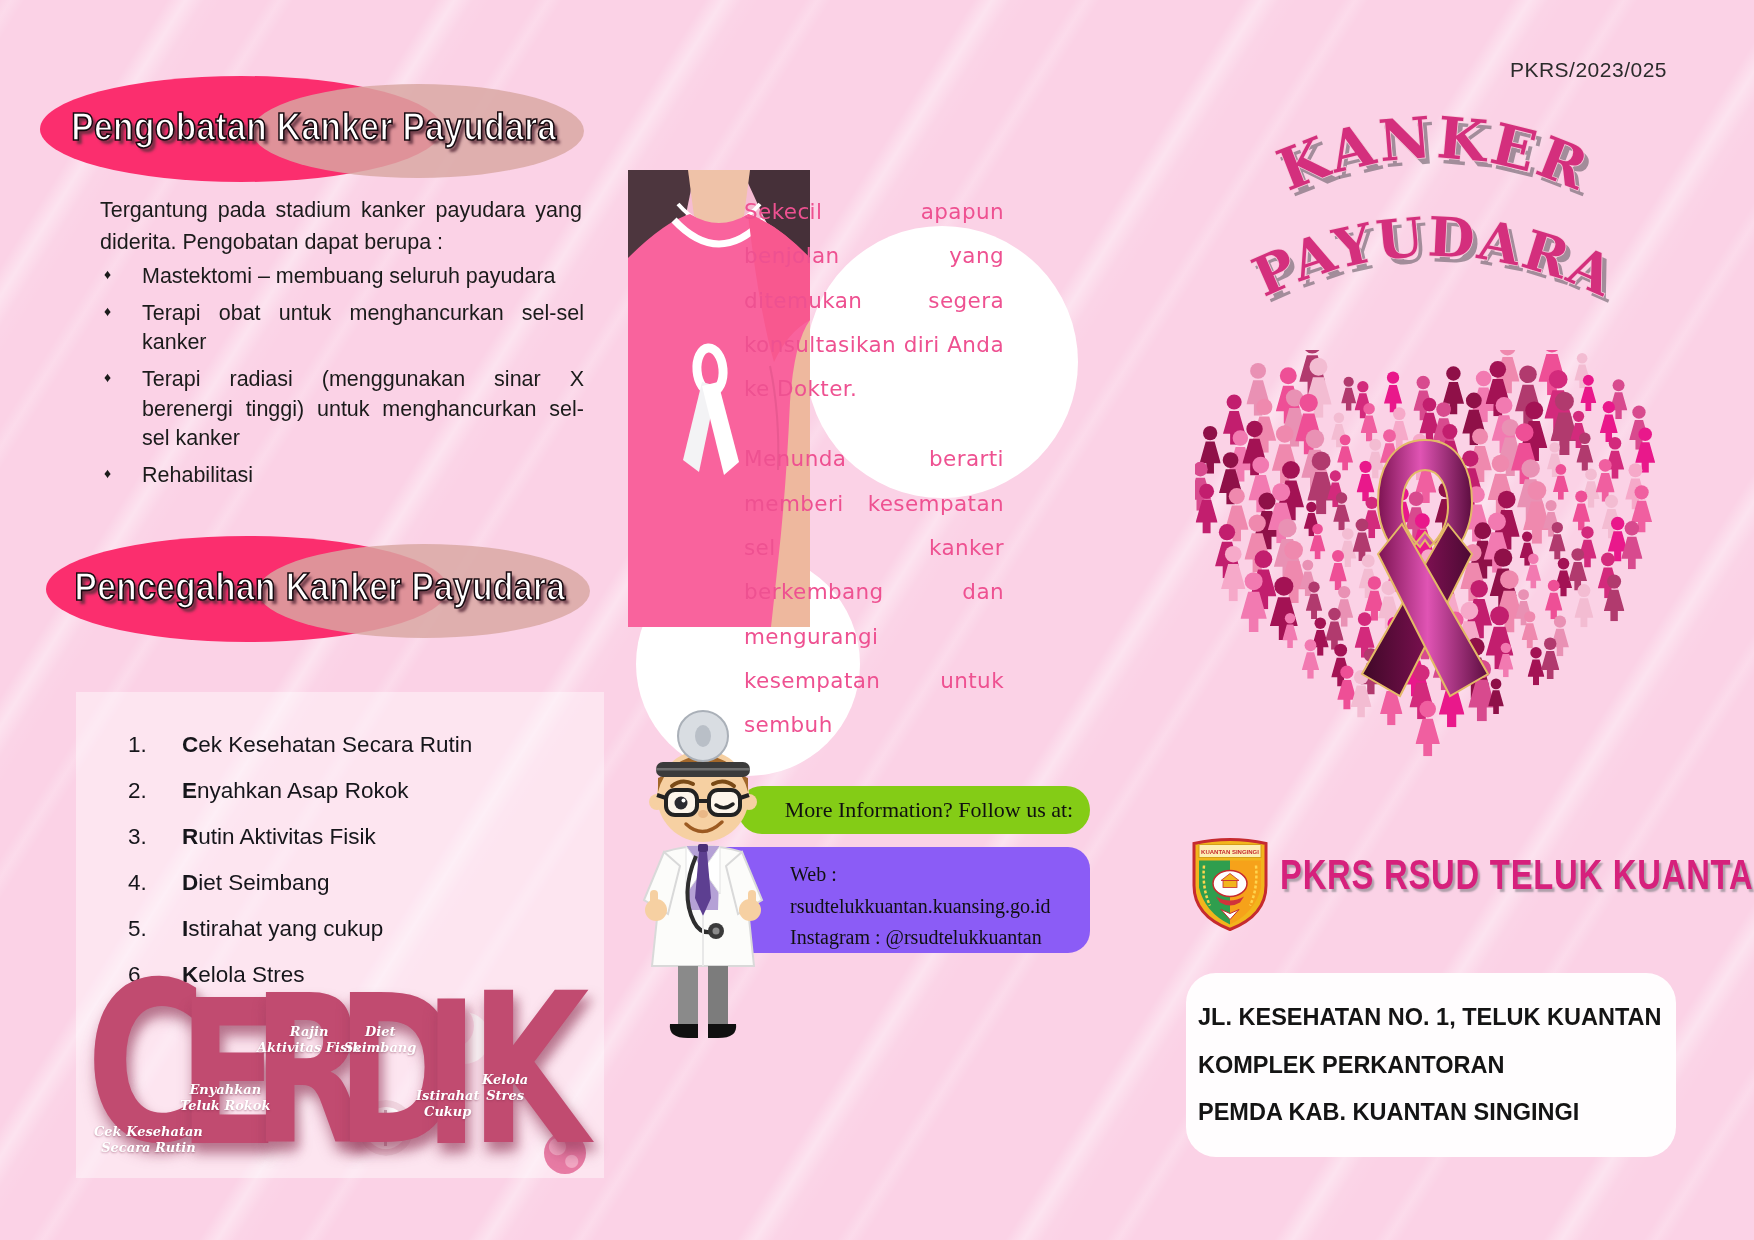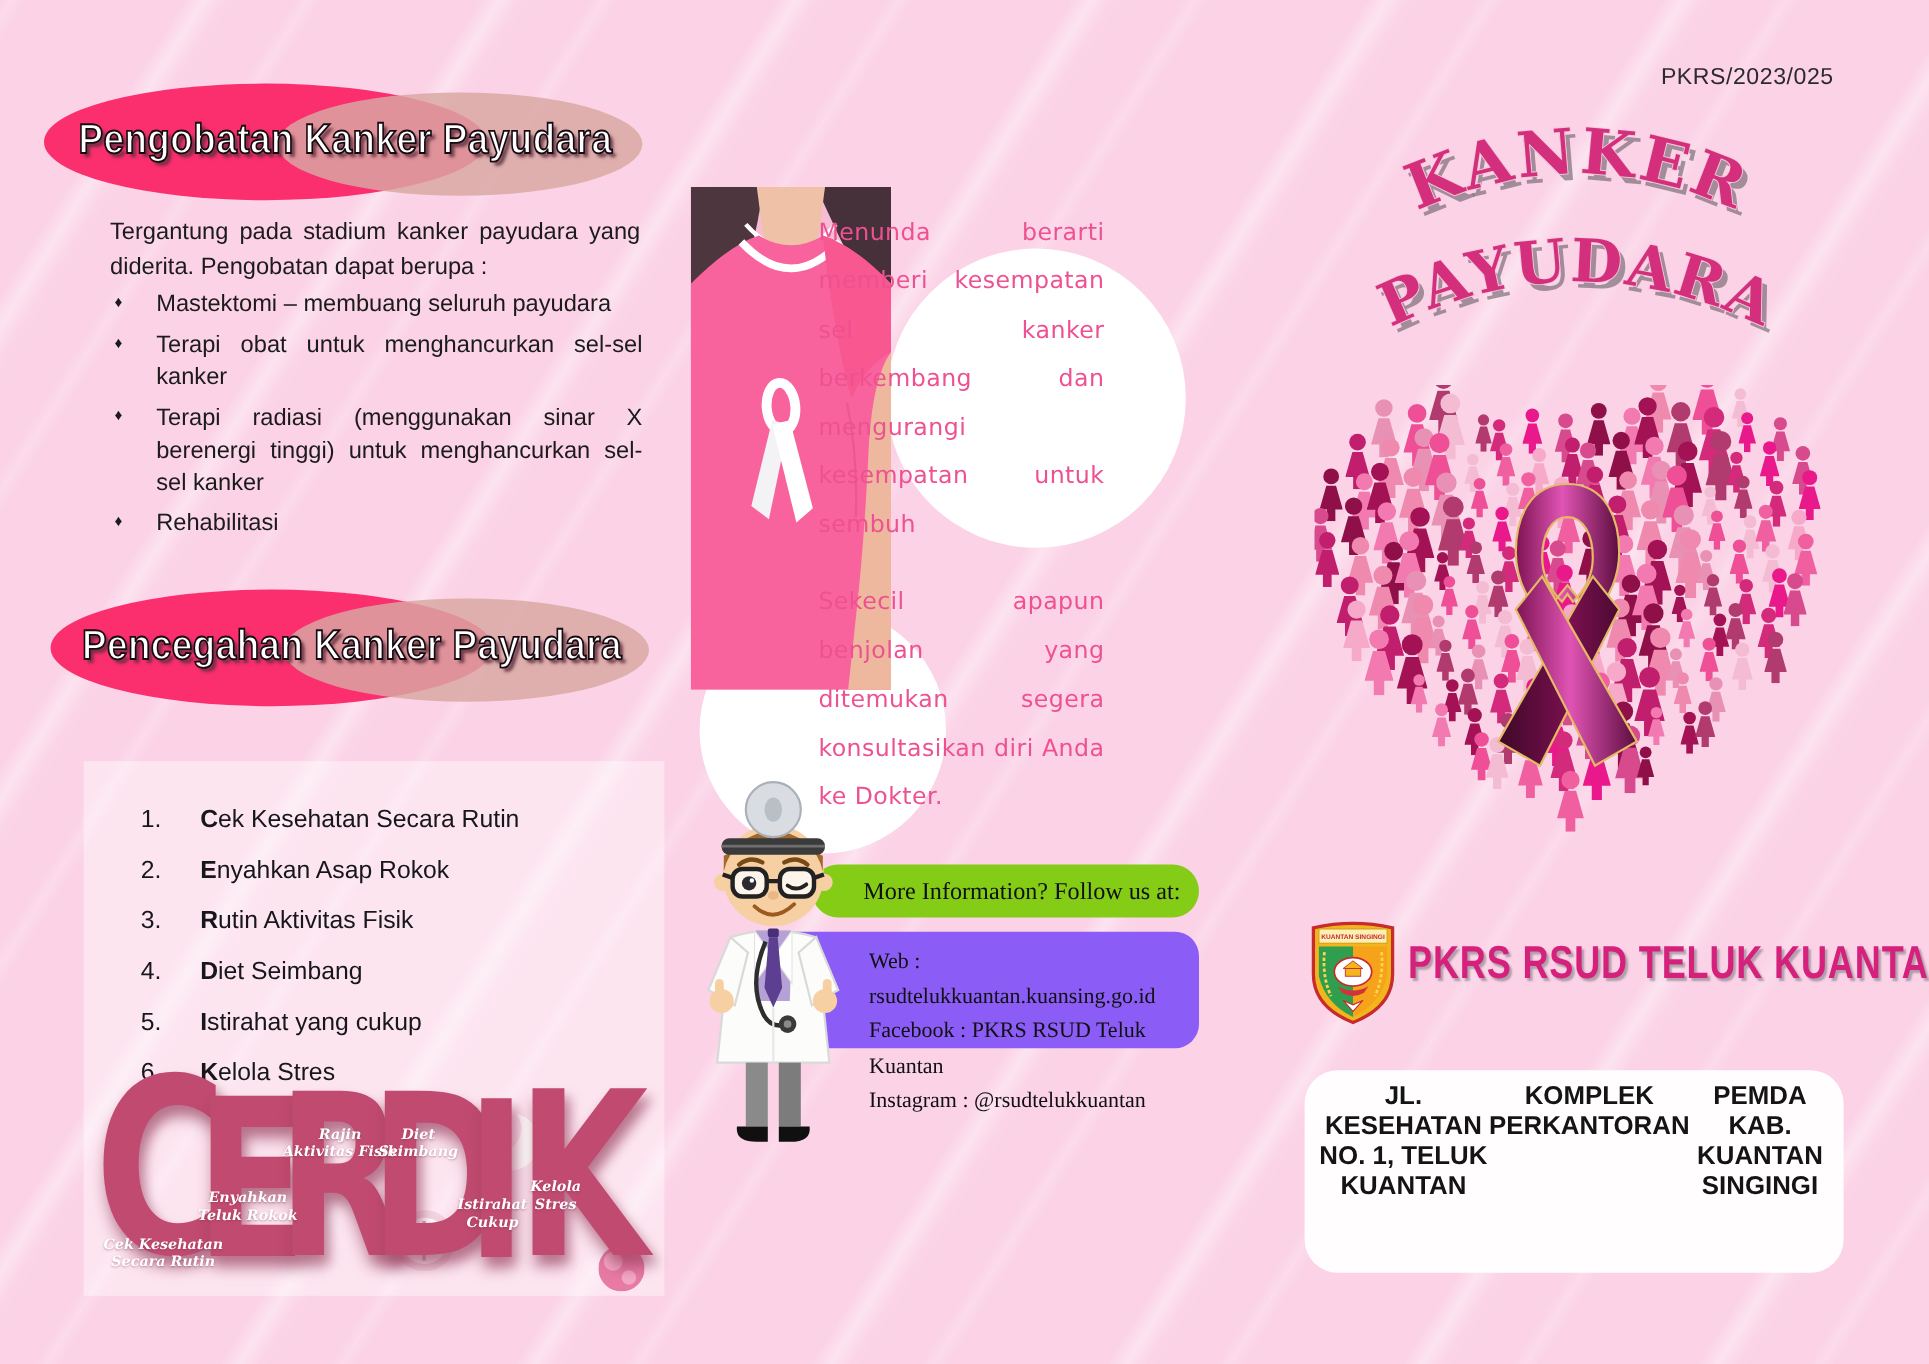--- a/index.html
+++ b/index.html
@@ -97,22 +97,22 @@
   .archsvg text{font-family:"DejaVu Serif",serif;font-weight:bold;text-anchor:middle;}
   .heartsvg{position:absolute;left:1195px;top:350px;width:470px;height:410px;}
   .ribbonsvg{position:absolute;left:1340px;top:432px;width:170px;height:300px;}
   .crest{position:absolute;left:1190px;top:833px;width:80px;height:100px;}
   .orgname{position:absolute;left:1280px;top:851px;white-space:nowrap;
            font-size:42px;font-weight:bold;color:#d6217c;letter-spacing:1px;
            transform:scaleX(.78);transform-origin:left center;
            text-shadow:3px 3px 2px rgba(125,125,130,.6);}
   .addrbox{position:absolute;left:1186px;top:973px;width:490px;height:184px;background:#fffdfe;
            border-radius:30px;box-sizing:border-box;padding:10px 12px;
-           display:flex;flex-direction:row;justify-content:space-evenly;
-           text-align:center;font-weight:bold;font-size:23.5px;color:#141414;}
+           display:flex;flex-direction:column;justify-content:space-evenly;
+           text-align:left;font-weight:bold;font-size:23.5px;color:#141414;}
 </style>
 </head>
 <body>
 
 <div class="page">
 
   <div class="panel">
     <div class="hdr hdr1">
       <div class="el el-pink"></div>
       <div class="el el-tan"></div>
@@ -202,22 +202,22 @@
       <path d="M120 44 Q150 54 182 88 L182 150 Q160 162 146 192 Q131 140 120 44 Z" fill="#f8588f"></path>
       <path d="M142 196 Q152 244 150 300" stroke="#d94f86" stroke-width="2" fill="none" opacity=".5"></path>
       <g transform="translate(62,172)">
         <ellipse cx="20" cy="28" rx="13" ry="22" fill="none" stroke="#ffffff" stroke-width="9" transform="rotate(-5 20 28)"></ellipse>
         <path d="M27 44 L12 40 L-7 118 L9 130 Z" fill="#f3f3f5"></path>
         <path d="M12 44 L28 40 L49 120 L34 133 Z" fill="#ffffff"></path>
       </g>
     </svg>
 
     <div class="pinktext">
+      <p>Sekecil apapun benjolan yang ditemukan segera konsultasikan diri Anda ke Dokter.</p>
       <p>Menunda berarti memberi kesempatan sel kanker berkembang dan mengurangi kesempatan untuk sembuh</p>
-      <p>Sekecil apapun benjolan yang ditemukan segera konsultasikan diri Anda ke Dokter.</p>
     </div>
 
     <svg class="doctor" viewBox="0 0 150 360">
       <circle cx="75" cy="102" r="46" fill="#f6d0a2"></circle>
       <path d="M30 98 A46 46 0 0 1 120 98 L120 84 Q75 62 30 84 Z" fill="#a2672a"></path>
       <rect x="28" y="68" width="94" height="15" rx="7" fill="#3b3b3b"></rect>
       <rect x="28" y="74" width="94" height="2.5" fill="#6f6f6f"></rect>
       <circle cx="75" cy="42" r="25" fill="#d9dde2" stroke="#aab0b8" stroke-width="2"></circle>
       <ellipse cx="75" cy="42" rx="8" ry="11" fill="#b9bfc7"></ellipse>
       <circle cx="29" cy="108" r="8" fill="#f6d0a2"></circle>
@@ -253,21 +253,20 @@
       <rect x="80" y="272" width="20" height="58" fill="#7c7c7c"></rect>
       <path d="M42 330 Q40 344 60 344 L70 344 L70 330 Z" fill="#101010"></path>
       <path d="M108 330 Q110 344 90 344 L80 344 L80 330 Z" fill="#101010"></path>
     </svg>
 
     <div class="mibox">
       <span>More Information? Follow us at:</span>
     </div>
     <div class="ctbox">
       <div>Web : rsudtelukkuantan.kuansing.go.id</div>
-      <div>Facebook : PKRS RSUD Teluk Kuantan</div>
       <div>Instagram : @rsudtelukkuantan</div>
     </div>
   </div>
 
   <div class="panel">
     <div class="doccode">PKRS/2023/025</div>
 
     <svg class="archsvg" viewBox="0 0 432 232">
       <defs>
         <path id="arc1" d="M 22 128 Q 216 8 410 128"></path>

